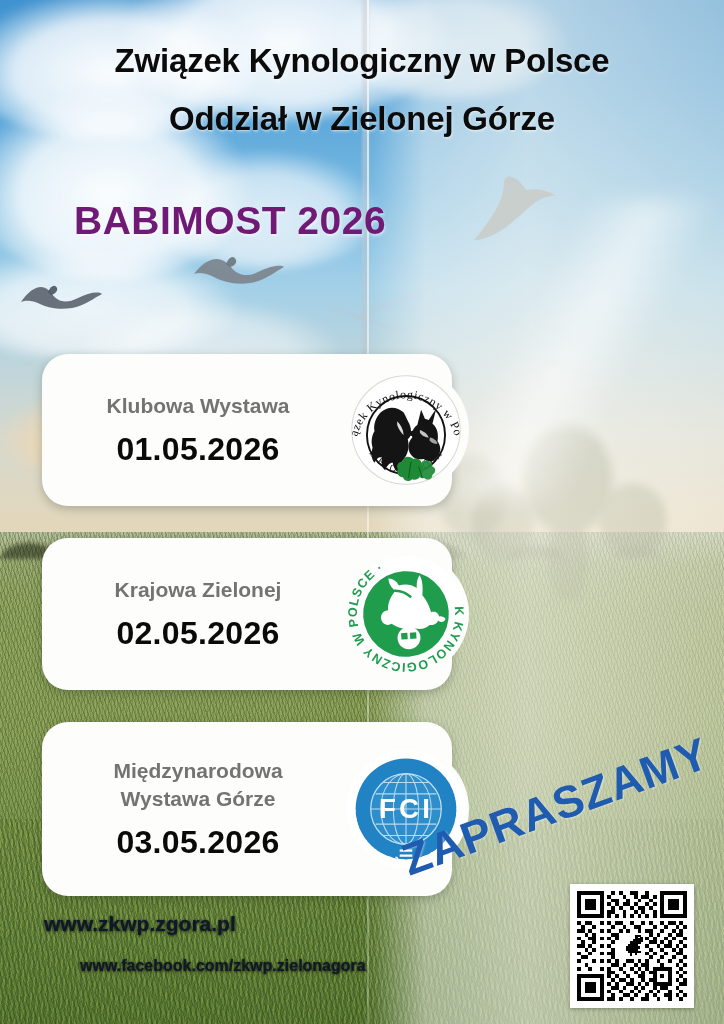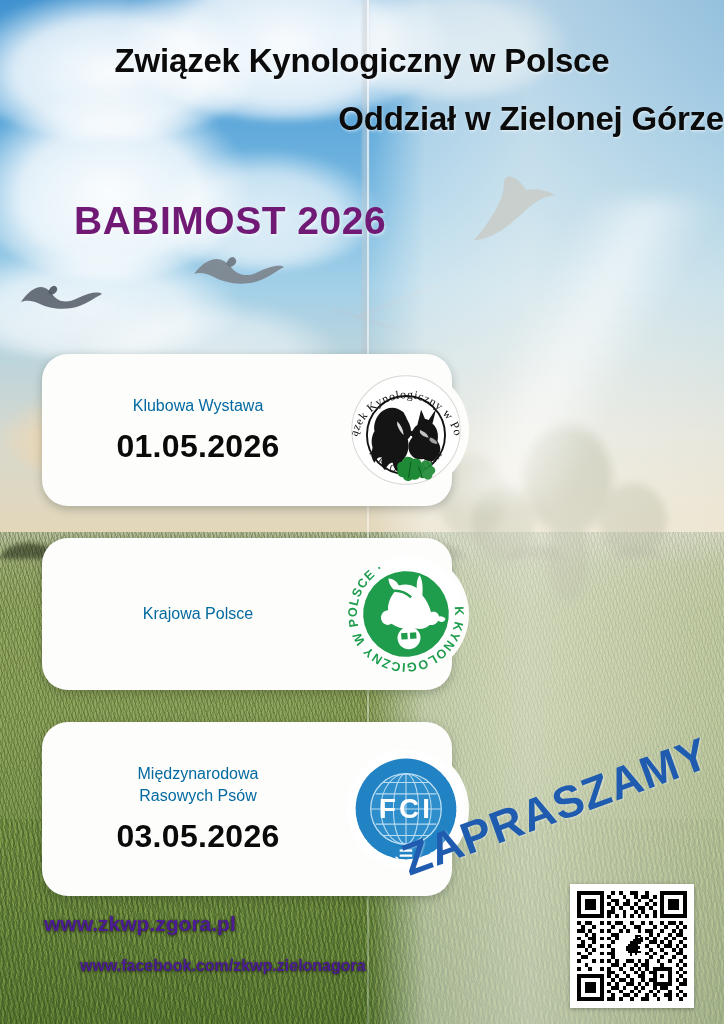--- a/index.html
+++ b/index.html
@@ -134,21 +134,21 @@
   
   .heading {
     position:absolute; left:0; width:100%;
     text-align:center;
     color:#0b0b0b;
     font-weight:bold;
     letter-spacing:-.2px;
     text-shadow:1px 2px 3px rgba(255,255,255,.35), 0 1px 0 rgba(255,255,255,.25);
   }
   .h-line1 { top:42px;  font-size:33px; }
-  .h-line2 { top:100px; font-size:33px;text-align:right; }
+  .h-line2 { top:100px; font-size:33px; }
 
   .babimost {
     position:absolute; left:74px; top:199px;
     font-size:39px; font-weight:bold;
     color:#701a75;
     letter-spacing:.5px;
     text-shadow:1px 2px 3px rgba(255,255,255,.5);
   }
 
   
@@ -158,23 +158,23 @@
     border-radius:26px;
     box-shadow:0 3px 10px rgba(40,50,40,.28);
     display:flex; align-items:center;
   }
   .card-text {
     flex:1 1 auto;
     padding:10px 4px 10px 16px;
     text-align:center;
   }
   .card-title {
-    color:#0369a1;
-    font-weight:normal;
-    font-size:16px;
+    color:#737373;
+    font-weight:bold;
+    font-size:21px;
     line-height:1.32;
   }
   .card-date {
     color:#0a0a0a;
     font-weight:bold;
     font-size:32px;
     margin-top:12px;
     letter-spacing:.3px;
   }
   .card-logo {
@@ -201,21 +201,21 @@
     letter-spacing:1px;
     transform:rotate(-20deg);
     transform-origin:left center;
     text-shadow:1px 1px 2px rgba(255,255,255,.4);
     white-space:nowrap;
   }
 
   
   .link {
     position:absolute;
-    color:#4c1d95; font-weight:bold;
+    color:#0f172a; font-weight:bold;
     text-shadow:0 1px 3px rgba(0,0,0,.55), 0 0 2px rgba(0,0,0,.4);
     white-space:nowrap;
   }
   #link1 { left:44px; top:912px; font-size:21px; }
   #link2 { left:44px; top:957px; font-size:16px;padding-left:36px; }
 
   
   .qr {
     position:absolute; left:570px; top:884px; width:124px; height:124px;
     background:#ffffff; padding:7px;
@@ -333,21 +333,22 @@
                    C142 178, 134 181, 129 176 C124 178, 118 174, 119 168
                    C114 164, 116 156, 122 155 Z" opacity=".92"></path>
         </g>
         <path d="M108 150 L104 176 M120 158 L126 176" stroke="#0d5c22" stroke-width="1.6" fill="none"></path>
       </svg>
     </div>
   </div>
 
   <div class="card" id="card2">
     <div class="card-text">
-      <div class="card-title">Krajowa Polsce</div>
+      <div class="card-title">Krajowa Zielonej</div>
+      <div class="card-date">02.05.2026</div>
     </div>
     <div class="card-logo">
       <div class="logo-plate"></div>
       <svg width="126" height="126" viewBox="0 0 200 200" style="position:relative; transform:rotate(176deg)">
         <defs>
           <path id="arcG" d="M 100 100 m -78 0 a 78 78 0 1 1 156 0 a 78 78 0 1 1 -156 0" fill="none"></path>
         </defs>
         <circle cx="100" cy="100" r="92" fill="#ffffff"></circle>
         <circle cx="100" cy="100" r="68" fill="#1f9d4d"></circle>
         <text font-family="'Liberation Sans', sans-serif" font-size="20" font-weight="bold" fill="#1f9d4d" letter-spacing="1.5">
@@ -372,21 +373,21 @@
 
         <path d="M104 80 C114 84, 122 92, 124 102" stroke="#ffffff" stroke-width="6" fill="none" stroke-linecap="round"></path>
         <path d="M90 126 C98 134, 106 138, 116 138" stroke="#1f9d4d" stroke-width="4" fill="none"></path>
       </svg>
     </div>
   </div>
 
   <div class="card" id="card3">
     <div class="card-text">
       <div class="card-title">Międzynarodowa</div>
-      <div class="card-title">Rasowych Psów</div>
+      <div class="card-title">Wystawa Górze</div>
       <div class="card-date">03.05.2026</div>
     </div>
     <div class="card-logo">
       <div class="logo-plate"></div>
       <svg width="126" height="126" viewBox="0 0 200 200" style="position:relative">
         <defs>
           <path id="arcF" d="M 100 100 m -80 0 a 80 80 0 1 1 160 0 a 80 80 0 1 1 -160 0" fill="none"></path>
         </defs>
         <circle cx="100" cy="100" r="94" fill="#ffffff"></circle>
         <circle cx="100" cy="100" r="80" fill="#2183c4"></circle>

